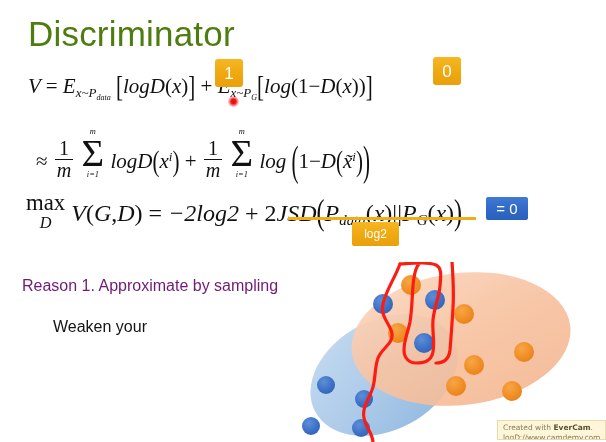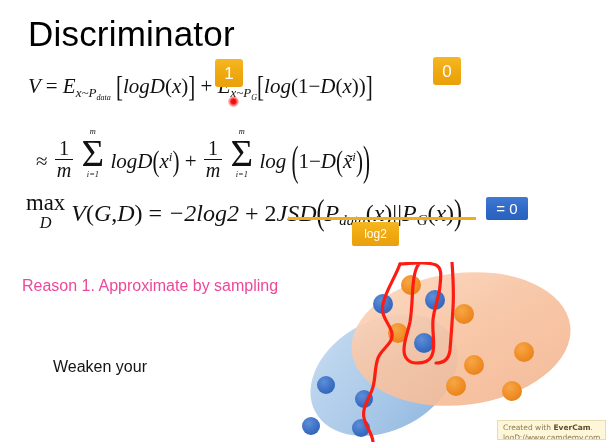--- a/index.html
+++ b/index.html
@@ -17,21 +17,21 @@
   }
 
   
   #slide-title {
     position: absolute;
     left: 28px;
     top: 16px;
     font-size: 35px;
     font-weight: 400;
     letter-spacing: 0.2px;
-    color: #000000;
+    color: #4d7c0f;
     line-height: 1.05;
     white-space: nowrap;
   }
 
   
   .math {
     font-family: "Liberation Serif", serif;
     font-style: italic;
     color: #111111;
     white-space: nowrap;
@@ -191,31 +191,30 @@
     border-radius: 50%;
     background: #e01414;
   }
 
   
   #reason-text {
     position: absolute;
     left: 22px;
     top: 277px;
     font-size: 16px;
-    color: #ec4899;
+    color: #701a75;
     white-space: nowrap;
   }
   #weaken-text {
     position: absolute;
     left: 53px;
     top: 315px;
     font-size: 16px;
     color: #141414;
     line-height: 1.45;
-    margin-top: 40px;
   }
 
   
   #diagram {
     position: absolute;
     left: 296px;
     top: 262px;
     width: 310px;
     height: 180px;
   }

